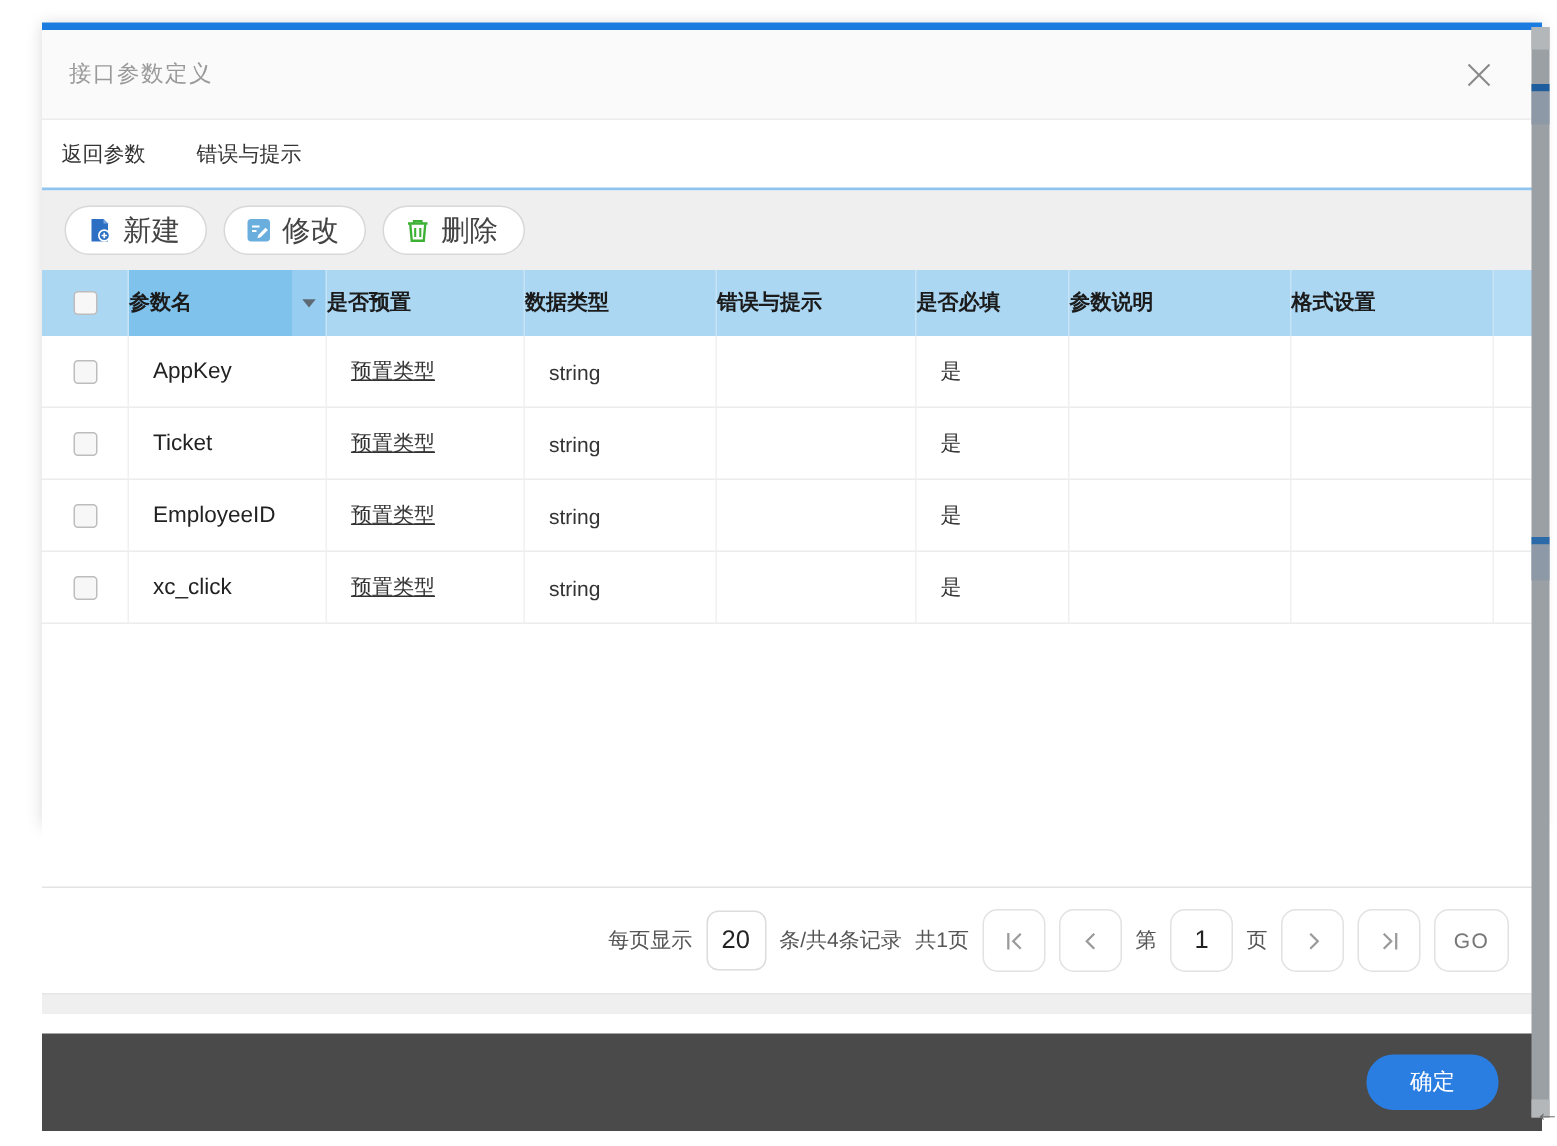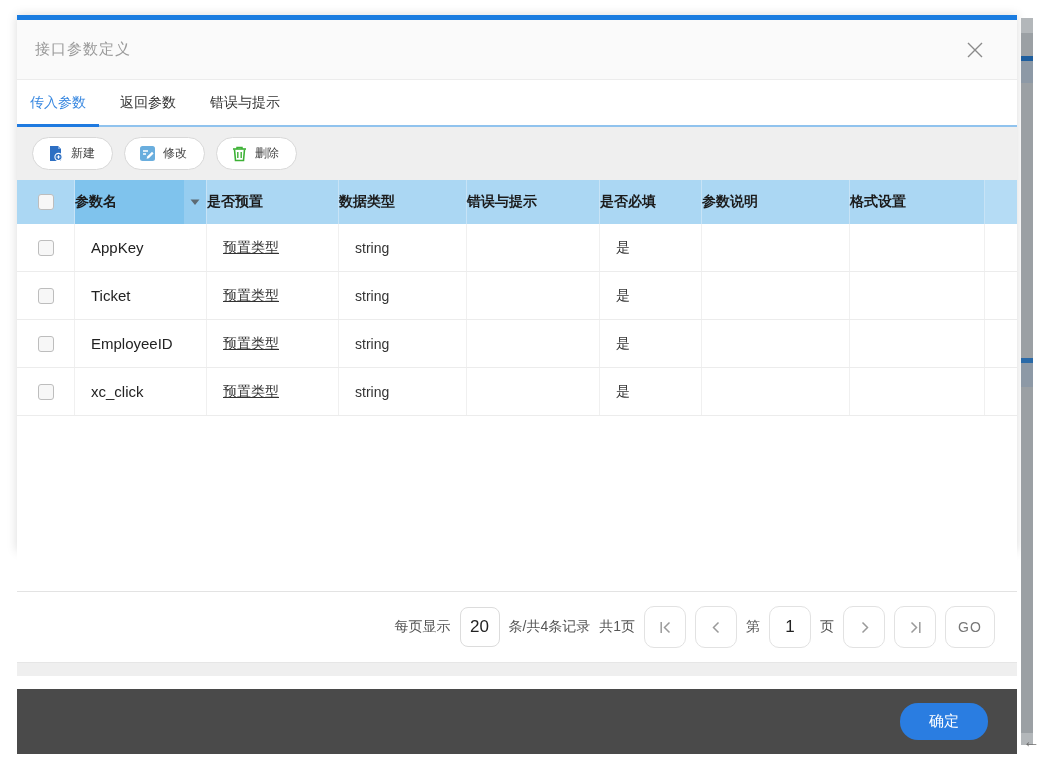--- a/index.html
+++ b/index.html
@@ -1,19 +1,19 @@
 <!DOCTYPE html>
 <html><head>
 <meta charset="utf-8">
 <style>
   * { margin:0; padding:0; box-sizing:border-box; }
   html,body { width:1038px; height:764px; background:#ffffff; overflow:hidden;
     font-family:"Liberation Sans","DejaVu Sans",sans-serif; }
 
-  .modal { position:absolute; left:17px; top:15px; width:1000px; height:536px;
+  .modal { position:absolute; left:28px; top:15px; width:1000px; height:536px;
     background:#ffffff; box-shadow:0 0 10px rgba(0,0,0,0.15); }
 
   .modal-topbar { height:5px; background:#1a7ce0; }
 
   .modal-header { height:60px; background:#fafafa; border-bottom:1px solid #ececec;
     display:flex; align-items:center; padding:0 30px 0 18px; }
   .modal-title { font-size:15px; color:#9a9a9a; letter-spacing:1px; }
   .close-btn { margin-left:auto; width:24px; height:24px; display:flex;
     align-items:center; justify-content:center; cursor:pointer; }
 
@@ -22,21 +22,21 @@
   .tab { padding:0 13px; margin-right:8px; display:flex; align-items:center;
     font-size:14px; color:#333; cursor:pointer; position:relative; }
   .tab.active { color:#3787e0; }
   .tab.active::after { content:""; position:absolute; left:0; right:0; bottom:-2px;
     height:3px; background:#1f7ae0; }
 
   .toolbar { height:53px; background:#efefef; display:flex; align-items:center;
     padding-left:15px; gap:11px; }
   .tool-btn { height:33px; border-radius:17px; background:#fff;
     border:1px solid #d8d8d8; padding:0 17px 0 14px; display:inline-flex;
-    align-items:center; gap:7px; font-size:12px; color:#444; cursor:pointer; }
+    align-items:center; gap:7px; font-size:19px; color:#444; cursor:pointer; }
   .tool-btn svg { display:block; }
 
   
   .thead { height:44px; display:flex; background:#abd7f3; align-items:stretch;
     font-size:14px; font-weight:bold; color:#1b1b1b; }
   .th { display:flex; align-items:center; 
     border-right:1px solid #c7e3f6; }
   .th-check { width:58px; justify-content:center; padding-left:0; }
   .th-name { width:109px; background:#7fc3ed; border-right:none; }
   .th-arrow { width:23px; background:#96cdf0; display:flex; align-items:center;
@@ -106,23 +106,20 @@
   <div class="modal-header">
     <span class="modal-title">接口参数定义</span>
     <span class="close-btn">
       <svg width="20" height="20" viewBox="0 0 20 20">
         <path d="M3 3 L17 17 M17 3 L3 17" stroke="#8a8a8a" stroke-width="1.4" fill="none"></path>
       </svg>
     </span>
   </div>
 
   <div class="tabs">
-    <div class="tab active">
-      <span>传入参数</span>
-    </div>
     <div class="tab">
       <span>返回参数</span>
     </div>
     <div class="tab">
       <span>错误与提示</span>
     </div>
   </div>
 
   <div class="toolbar">
     <button class="tool-btn">

